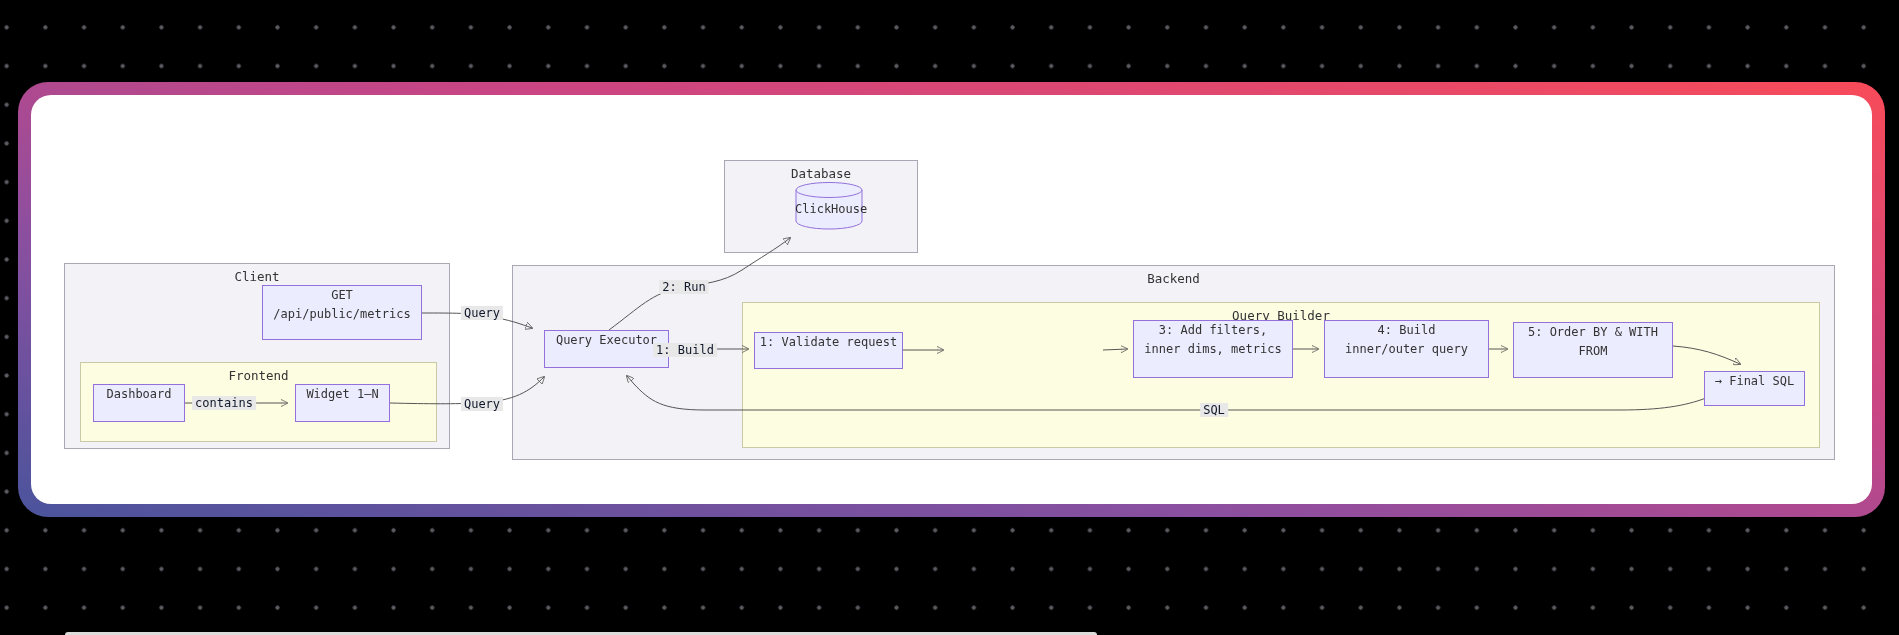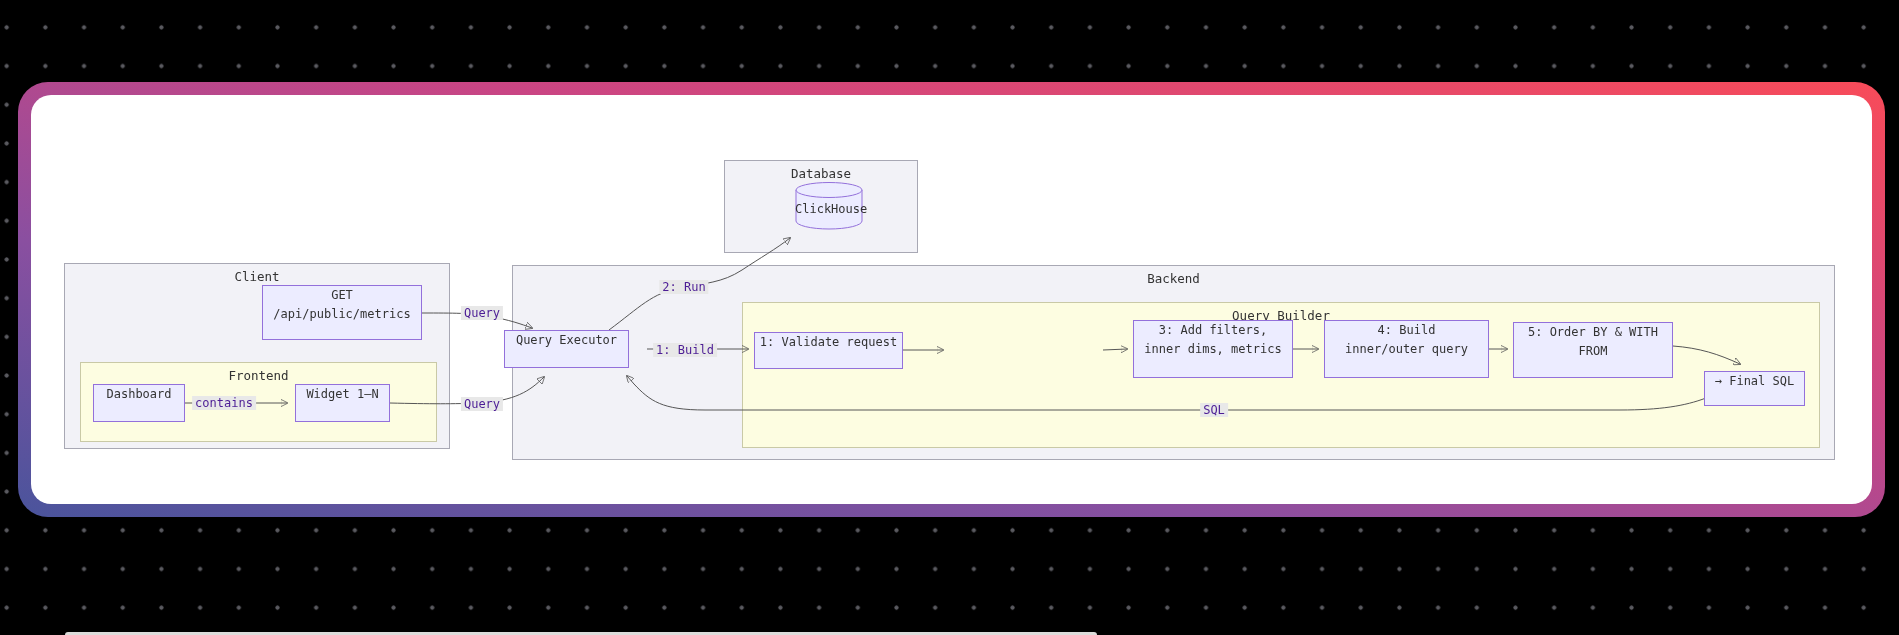--- a/index.html
+++ b/index.html
@@ -49,21 +49,21 @@
   .node-cyl svg{position:absolute;left:0;top:0;}
   .cyl-label{
     position:absolute;left:0;top:20px;width:100%;
     font-size:12px;color:#333;
   }
   .edge-layer{position:absolute;left:0;top:0;pointer-events:none;}
   .edge-layer path{fill:none;stroke:var(--edge,#565656);stroke-width:1;}
   .edge-label{
     position:absolute;transform:translate(-50%,-50%);
     background:var(--label_bg,#e8e8e8);padding:0 3px;
-    font-size:12px;color:#4c1d95;white-space:nowrap;
+    font-size:12px;color:#0f172a;white-space:nowrap;
   }
 </style>
 </head>
 <body>
 
 <div class="canvas">
 
   <div class="frame">
     <div class="card"></div>
   </div>
@@ -121,21 +121,21 @@
   </div>
 
   <div class="node" style="left:93px;top:384px;width:92px;height:38px">
     <span>Dashboard</span>
   </div>
 
   <div class="node" style="left:295px;top:384px;width:95px;height:38px">
     <span>Widget 1–N</span>
   </div>
 
-  <div class="node" style="left:504px;top:330px;width:125px;height:38px">
+  <div class="node" style="left:544px;top:330px;width:125px;height:38px">
     <span>Query Executor</span>
   </div>
 
   <div class="node" style="left:754px;top:332px;width:149px;height:37px">
     <span>1: Validate request</span>
   </div>
 
 
   <div class="node" style="left:1133px;top:320px;width:160px;height:58px">
     <span>3: Add filters,</span>

